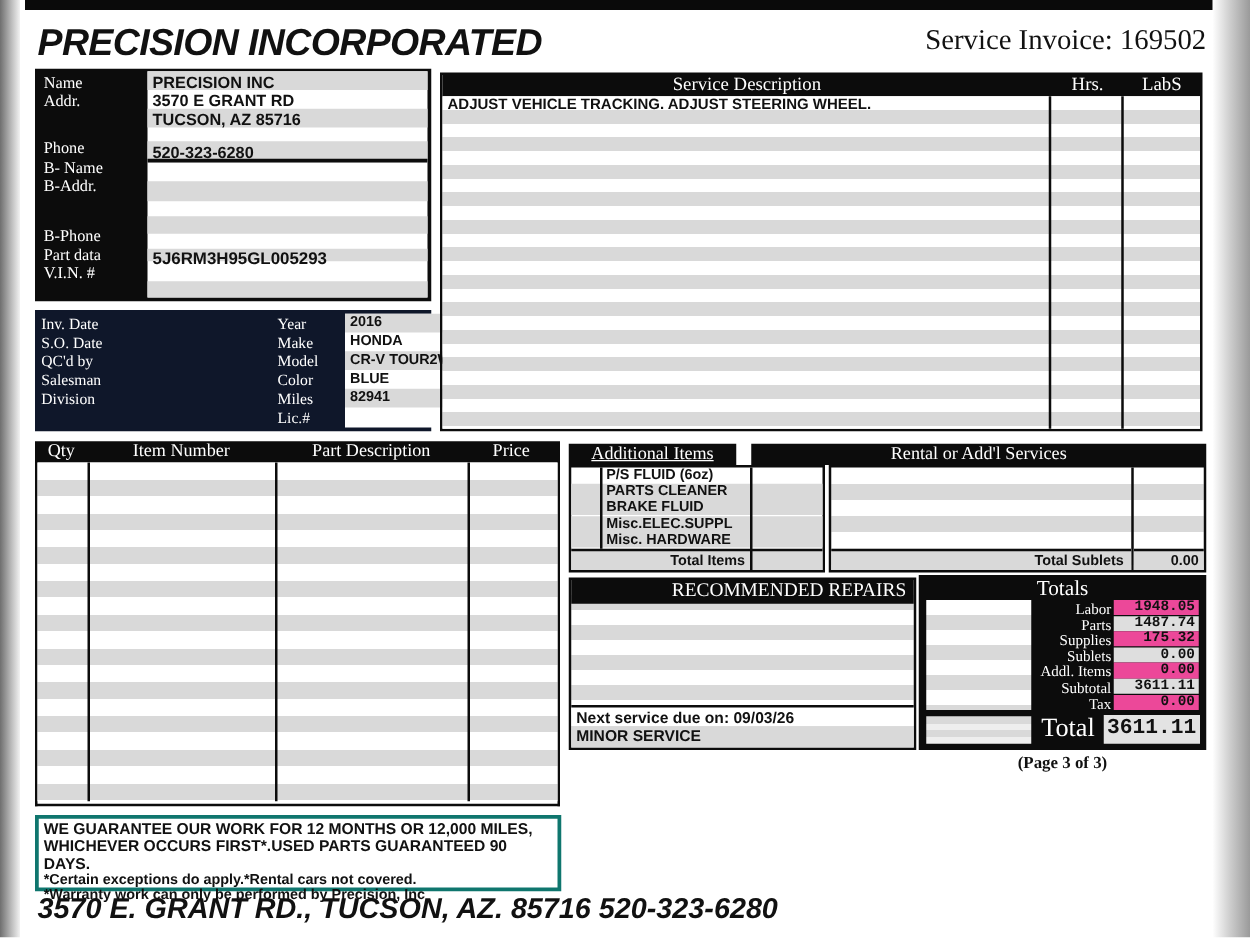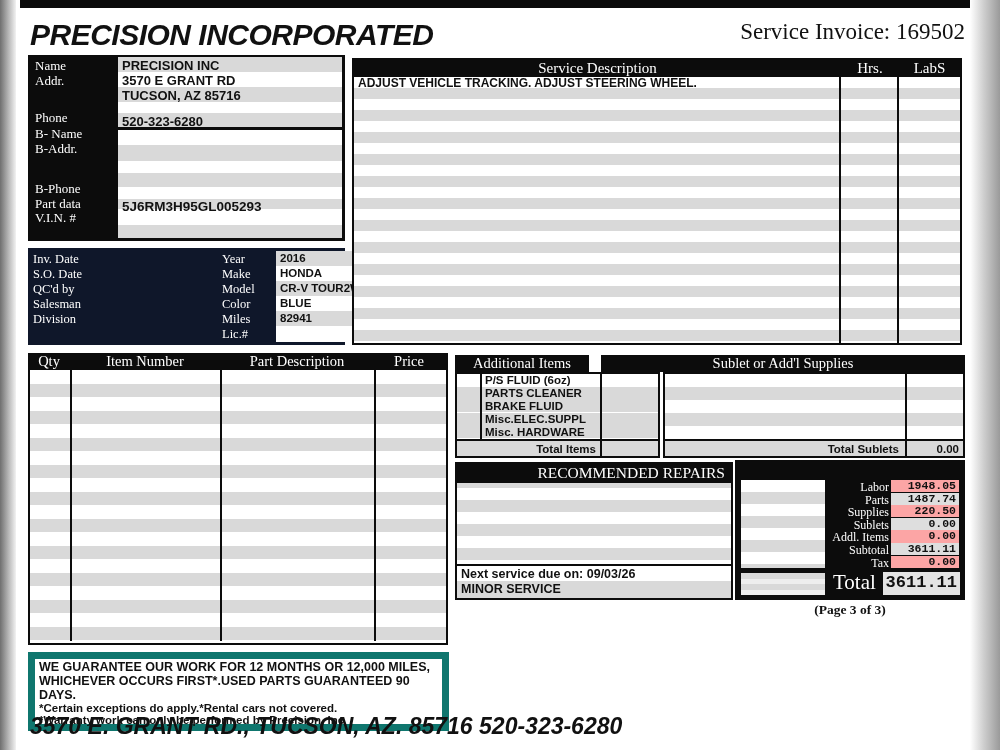--- a/index.html
+++ b/index.html
@@ -69,34 +69,34 @@
             background:repeating-linear-gradient(180deg,#fff 0 12px,#d9d9d9 12px 24px); }
   .rec-head { position:absolute; left:0; top:0; width:274px; height:19px; background:#0c0c0c;
               text-align:right; padding:0 6px 0 0; font-size:15.5px; }
 
   
   .totbox { left:735px; top:460px; width:230px; height:140px; background:#0c0c0c; }
   .tot-title { position:absolute; left:0; top:1px; width:100%; text-align:center; font-size:17px; }
   .tot-leftpanel { position:absolute; left:6px; top:20px; width:84px; height:88px;
                    background:repeating-linear-gradient(180deg,#fff 0 12px,#d9d9d9 12px 24px); }
   .tot-label { position:absolute; width:64px; text-align:right; font-size:12px; height:12.6px; }
-  .tot-val { position:absolute; left:156px; width:68px; height:12.2px; background:#fca5a5;
+  .tot-val { position:absolute; left:156px; width:68px; height:12.2px; background:#ec4899;
              text-align:right; font-size:11.5px; line-height:12.5px; font-weight:bold;
              padding-right:3px; }
   .tot-bottom-left { position:absolute; left:6px; top:113px; width:84px; height:22px;
                      background:repeating-linear-gradient(180deg,#d9d9d9 0 6px,#eee 6px 11px); }
   .tot-total-lbl { position:absolute; left:98px; top:110px; font-size:21px; }
   .tot-total-val { position:absolute; left:148px; top:112px; width:77px; height:23px;
                    background:#e3e3e3; text-align:right; font-size:17px; line-height:22px;
                    font-weight:bold; padding-right:3px; }
   .page-note { left:735px; top:602px; width:230px; text-align:center; font-size:13.5px;
                font-weight:bold; font-family:"Liberation Serif", serif; }
 
   
-  .guarbox { left:28px; top:652px; width:421px; height:79px; border:7px solid #0f766e;
+  .guarbox { left:28px; top:652px; width:421px; height:61px; border:3px solid #0f766e;
              padding:1px 0 0 4px; }
   .guarbox div { font-weight:bold; }
   .g-big { font-size:12.5px; }
   .g-small { font-size:11.5px; }
   .footer { left:30px; top:713px; width:720px; font-size:23px; font-weight:bold;
             font-style:italic; letter-spacing:0px; }
 </style>
 </head>
 <body>
 
@@ -173,22 +173,22 @@
       <span class="wlabel" style="left:192px;width:154px;">Part Description</span>
       <span class="wlabel" style="left:346px;width:70px;">Price</span>
     </div>
     <div class="parts-body">
       <div class="vline" style="position:absolute;left:40px;top:0;height:100%;"></div>
       <div class="vline" style="position:absolute;left:190px;top:0;height:100%;"></div>
       <div class="vline" style="position:absolute;left:344px;top:0;height:100%;"></div>
     </div>
   </div>
 
-  <div class="abs addbar wlabel" style="left:455px;width:134px;">Additional Items</div>
-  <div class="abs addbar wlabel" style="left:601px;width:364px;">Sublet or Add'l Supplies</div>
+  <div class="abs addbar wlabel" style="left:455px;width:134px;text-decoration:underline;">Additional Items</div>
+  <div class="abs addbar wlabel" style="left:601px;width:364px;">Rental or Add'l Services</div>
 
   <div class="abs addbox">
     <div class="add-row typed" style="top:0">P/S FLUID (6oz)</div>
     <div class="add-row typed stripe-row" style="top:13px">PARTS CLEANER</div>
     <div class="add-row typed" style="top:26px">BRAKE FLUID</div>
     <div class="add-row typed stripe-row" style="top:39px">Misc.ELEC.SUPPL</div>
     <div class="add-row typed" style="top:52px">Misc. HARDWARE</div>
     <div class="add-row typed stripe-row" style="top:65px;height:17px;line-height:16px;border-top:2px solid #0c0c0c;text-align:right;padding:0 62px 0 0;">Total Items</div>
     <div class="vline" style="position:absolute;left:23px;top:0;height:65px;"></div>
     <div class="vline" style="position:absolute;left:143px;top:0;height:82px;"></div>
@@ -200,31 +200,32 @@
     <div class="typed stripe-row mono" style="position:absolute;left:242px;bottom:0;width:56px;height:17px;line-height:16px;border-top:2px solid #0c0c0c;text-align:right;padding-right:4px;font-size:11.5px;">0.00</div>
   </div>
 
   <div class="abs recbox">
     <div class="rec-head wlabel">RECOMMENDED REPAIRS</div>
     <div class="typed" style="position:absolute;left:0;bottom:17px;width:100%;height:17px;line-height:16px;background:#fff;border-top:2px solid #0c0c0c;padding-left:4px;font-size:12.5px;">Next service due on: 09/03/26</div>
     <div class="typed stripe-row" style="position:absolute;left:0;bottom:0;width:100%;height:17px;line-height:16px;padding-left:4px;font-size:12.5px;">MINOR SERVICE</div>
   </div>
 
   <div class="abs totbox">
+    <div class="tot-title wlabel">Totals</div>
     <div class="tot-leftpanel"></div>
     <span class="tot-label wlabel" style="left:90px;top:20px;">Labor</span>
     <span class="tot-label wlabel" style="left:90px;top:32.6px;">Parts</span>
     <span class="tot-label wlabel" style="left:90px;top:45.2px;">Supplies</span>
     <span class="tot-label wlabel" style="left:90px;top:57.8px;">Sublets</span>
     <span class="tot-label wlabel" style="left:90px;top:70.4px;">Addl. Items</span>
     <span class="tot-label wlabel" style="left:90px;top:83px;">Subtotal</span>
     <span class="tot-label wlabel" style="left:90px;top:95.6px;">Tax</span>
     <div class="tot-val mono" style="top:20px;">1948.05</div>
     <div class="tot-val mono" style="top:32.6px;background:#dedede;">1487.74</div>
-    <div class="tot-val mono" style="top:45.2px;">220.50</div>
+    <div class="tot-val mono" style="top:45.2px;">175.32</div>
     <div class="tot-val mono" style="top:57.8px;background:#dedede;">0.00</div>
     <div class="tot-val mono" style="top:70.4px;">0.00</div>
     <div class="tot-val mono" style="top:83px;background:#dedede;">3611.11</div>
     <div class="tot-val mono" style="top:95.6px;">0.00</div>
     <div class="tot-bottom-left"></div>
     <span class="tot-total-lbl wlabel">Total</span>
     <div class="tot-total-val mono">3611.11</div>
   </div>
   <div class="abs page-note">(Page 3 of 3)</div>
 

